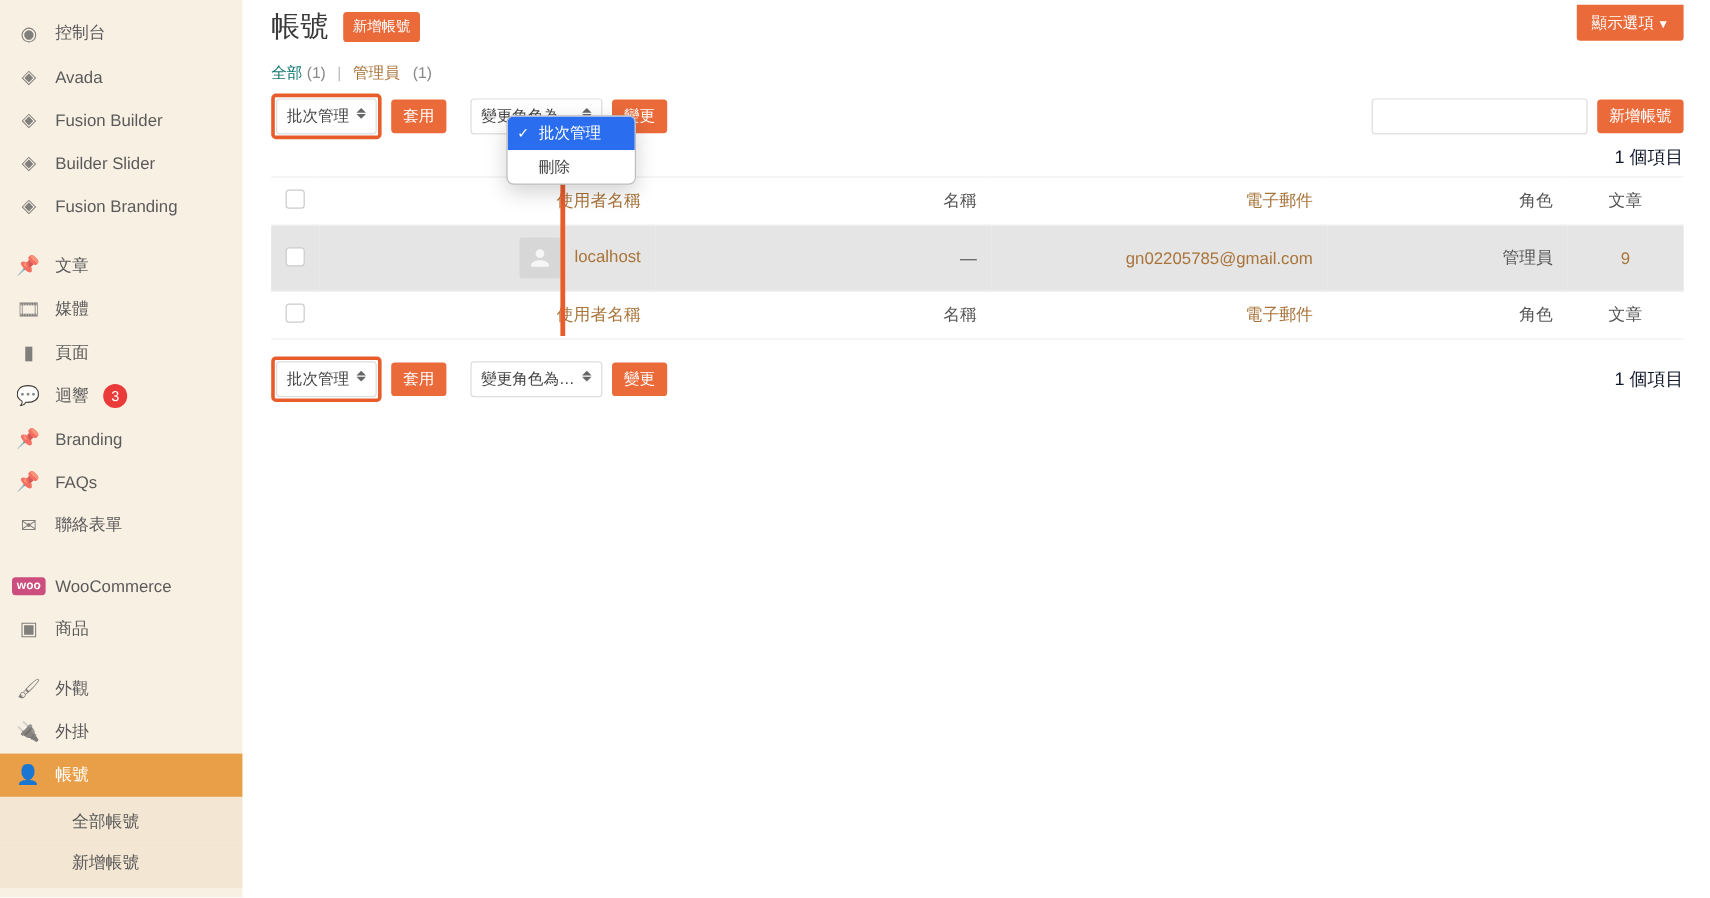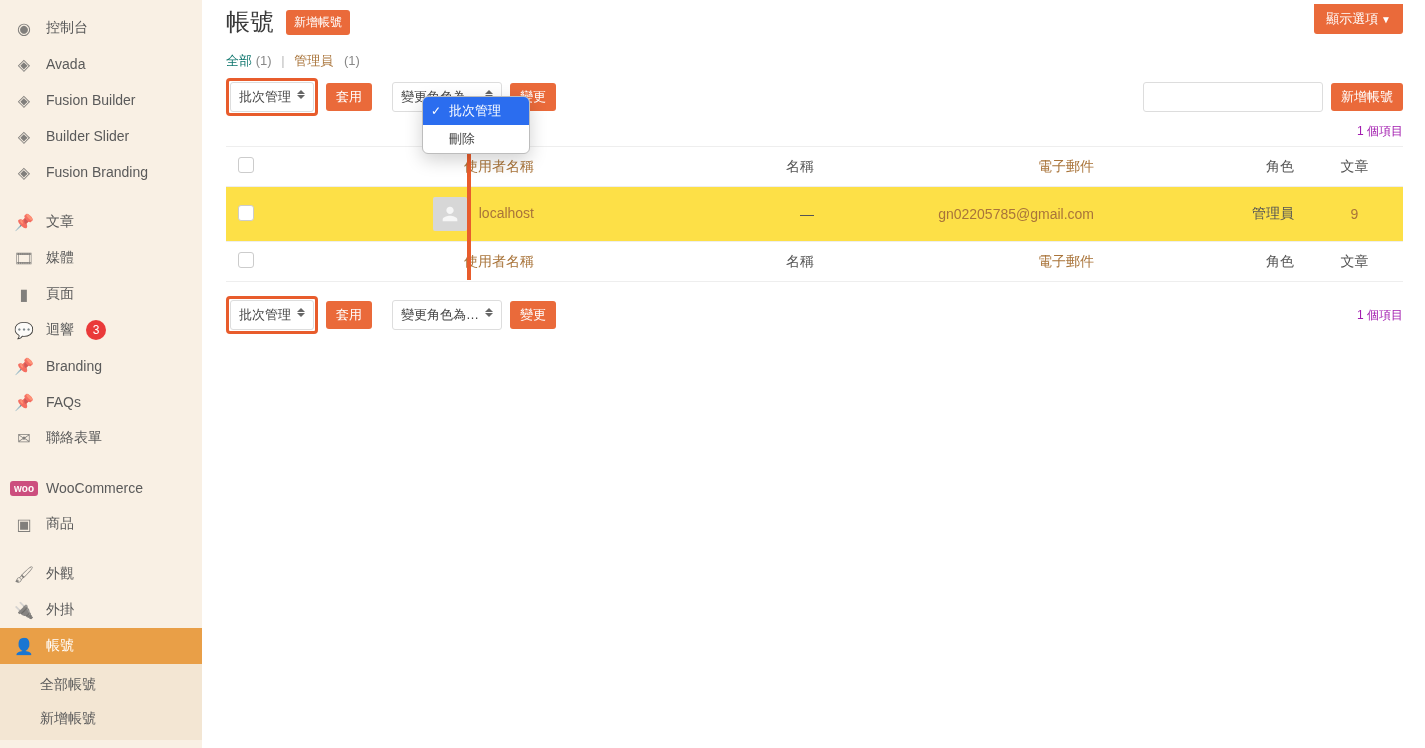--- a/index.html
+++ b/index.html
@@ -4,21 +4,21 @@
 <style>
 * { margin:0; padding:0; box-sizing:border-box; font-family:"Helvetica Neue",Arial,sans-serif; }
 body { background:#fff; color:#444; font-size:14px; }
 .wrap { display:flex; min-height:748px; }
 .sidebar { width:202px; background:#f9f0e4; padding-top:10px; }
 .sb-item { display:flex; align-items:center; padding:8px 10px 8px 14px; color:#5a5a5a; cursor:pointer; gap:12px; position:relative; }
 .sb-item.active { background:#e99f47; color:#fff; }
 .sb-item.active::after { content:""; position:absolute; right:-8px; top:50%; transform:translateY(-50%); border:10px solid transparent; border-left-color:#e99f47; }
 .sb-item .icon { width:20px; height:20px; display:flex; align-items:center; justify-content:center; opacity:.75; font-size:16px; }
 .sb-item.active .icon { opacity:1; }
-.sb-sub { padding:8px 10px 8px 40px; color:#5a5a5a; cursor:pointer; background:#f3e6d3; }
+.sb-sub { padding:8px 10px 8px 60px; color:#5a5a5a; cursor:pointer; background:#f3e6d3; }
 .sb-sub.first { padding-top:12px; }
 .sb-sub.last { padding-bottom:12px; }
 .sb-gap { height:14px; }
 .badge { background:#ea3a3a; color:#fff; border-radius:10px; min-width:20px; height:20px; display:inline-flex; align-items:center; justify-content:center; font-size:12px; padding:0 6px; }
 
 .main { flex:1; padding:6px 22px 22px 24px; position:relative; }
 .header-row { display:flex; align-items:center; gap:12px; margin-bottom:14px; }
 .page-title { font-size:24px; font-weight:500; color:#3a3a3a; }
 .btn-primary { background:#ea6a3a; color:#fff; border:none; padding:5px 10px; border-radius:3px; font-size:13px; cursor:pointer; }
 .btn-primary.small { font-size:12px; padding:4px 8px; }
@@ -33,27 +33,27 @@
 
 .filter-row { display:flex; align-items:center; justify-content:space-between; margin-bottom:12px; gap:10px; flex-wrap:wrap; }
 .filter-left { display:flex; align-items:center; gap:8px; }
 .search-area { display:flex; align-items:center; gap:8px; }
 .search-area input { width:180px; height:30px; border:1px solid #ddd; border-radius:3px; padding:0 8px; }
 .select-like { height:30px; border:1px solid #ddd; border-radius:3px; background:#fff; padding:0 22px 0 8px; font-size:13px; position:relative; display:flex; align-items:center; cursor:pointer; }
 .select-like::after { content:""; position:absolute; right:8px; top:50%; transform:translateY(-50%); width:0; height:0; border:4px solid transparent; border-top-color:#666; border-bottom:none; }
 .select-like::before { content:""; position:absolute; right:8px; top:50%; transform:translateY(-7px); width:0; height:0; border:4px solid transparent; border-bottom-color:#666; border-top:none; }
 .highlight-box { border:3px solid #e85c2c; border-radius:4px; padding:1px; }
 
-.tablenav-info { color:#a21caf; font-size:12px; }
+.tablenav-info { color:#0f172a; font-size:15px; }
 
 table.wp-table { width:100%; border-collapse:collapse; }
 table.wp-table th, table.wp-table td { text-align:right; padding:10px 12px; font-size:14px; color:#555; }
 table.wp-table thead th { font-weight:500; border-top:1px solid #eee; border-bottom:1px solid #eee; }
 table.wp-table tfoot th { font-weight:500; border-top:1px solid #eee; border-bottom:1px solid #eee; }
-table.wp-table tbody tr { background:#fde047;margin-top:20px; }
+table.wp-table tbody tr { background:#e5e5e5;margin-top:20px; }
 .link { color:#a9743a; cursor:pointer; }
 .chk { width:16px; height:16px; border:1px solid #ccc; border-radius:3px; background:#fff; display:inline-block; }
 .avatar { width:34px; height:34px; background:#d7d7d7; display:inline-flex; align-items:center; justify-content:center; border-radius:2px; vertical-align:middle; margin-right:8px; }
 .avatar svg { width:22px; height:22px; fill:#f6f6f6; }
 .col-center { text-align:center !important; }
 
 .dropdown-pop { position:absolute; left:220px; top:96px; width:108px; background:#fff; border:1px solid #bdbdbd; border-radius:6px; box-shadow:0 6px 18px rgba(0,0,0,.18); z-index:50; overflow:hidden; }
 .dropdown-pop .opt { padding:5px 10px 5px 26px; font-size:13px; position:relative; cursor:pointer; }
 .dropdown-pop .opt.sel { background:#2b6def; color:#fff; }
 .dropdown-pop .opt.sel::before { content:"✓"; position:absolute; left:8px; top:50%; transform:translateY(-50%); font-size:12px; }

